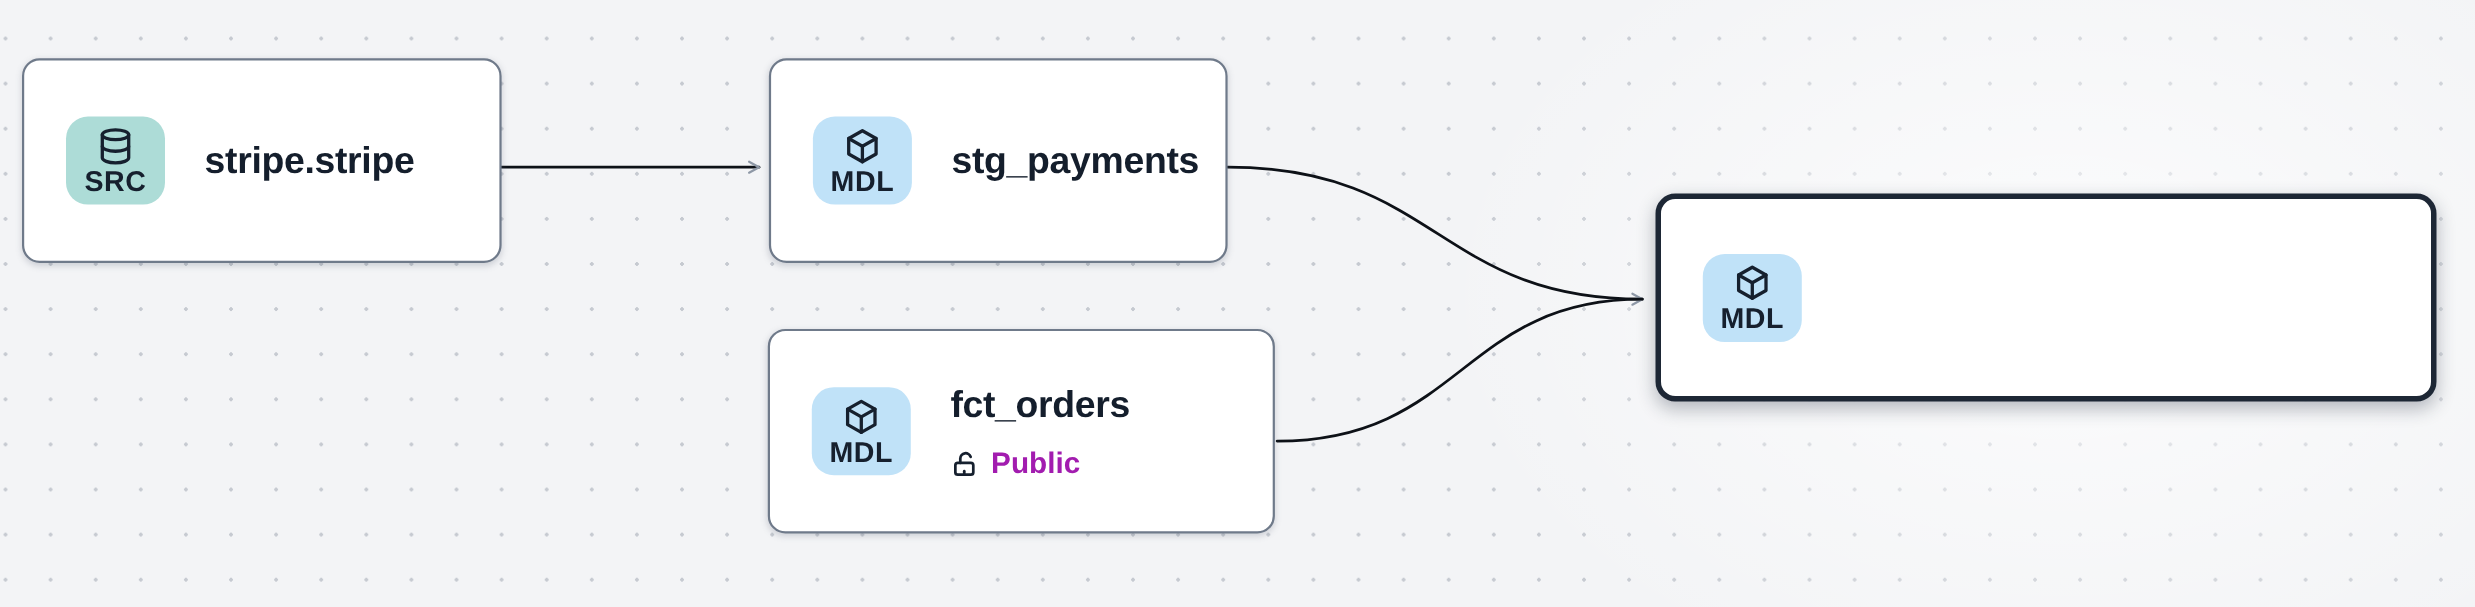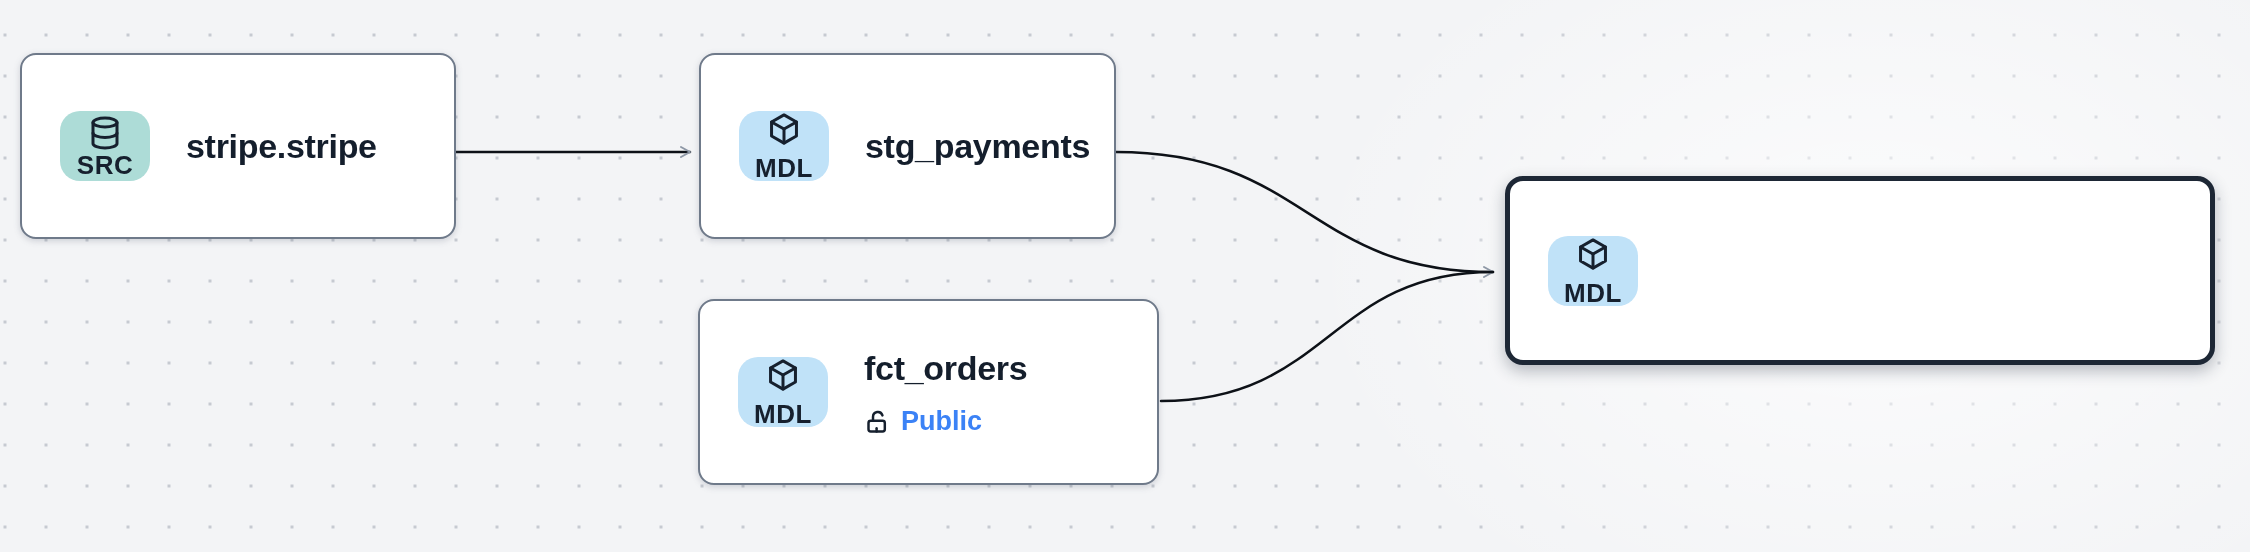--- a/index.html
+++ b/index.html
@@ -55,30 +55,30 @@
     cursor: pointer;
   }
   .node.selected {
     border: 5px solid #1d2735;
     border-radius: 18px;
     box-shadow: 0 6px 16px rgba(25,35,55,0.30);
   }
   .badge {
     flex: 0 0 auto;
     width: 90px;
-    height: 70px;
+    height: 80px;
     border-radius: 20px;
     display: flex;
     flex-direction: column;
     align-items: center;
     justify-content: center;
     gap: 1px;
   }
   .badge-src { background: #addcd7; }
-  .badge-mdl { background: #c0e2f8; justify-content: space-between; }
+  .badge-mdl { background: #c0e2f8; }
   .badge-label {
     font-size: 26px;
     font-weight: 600;
     letter-spacing: 0.5px;
     color: #16202e;
     line-height: 1;
   }
   .badge svg { display: block; }
   .title {
     font-size: 34px;
@@ -92,21 +92,21 @@
     display: flex;
     flex-direction: column;
     gap: 18px;
   }
   .meta {
     display: flex;
     align-items: center;
     gap: 10px;
     font-size: 27px;
     font-weight: 600;
-    color: #3b82f6;
+    color: #a21caf;
     line-height: 1.1;
   }
   .meta svg { display: block; }
 </style>
 </head>
 <body>
 
 <div class="canvas">
 
   <div class="glow"></div>

